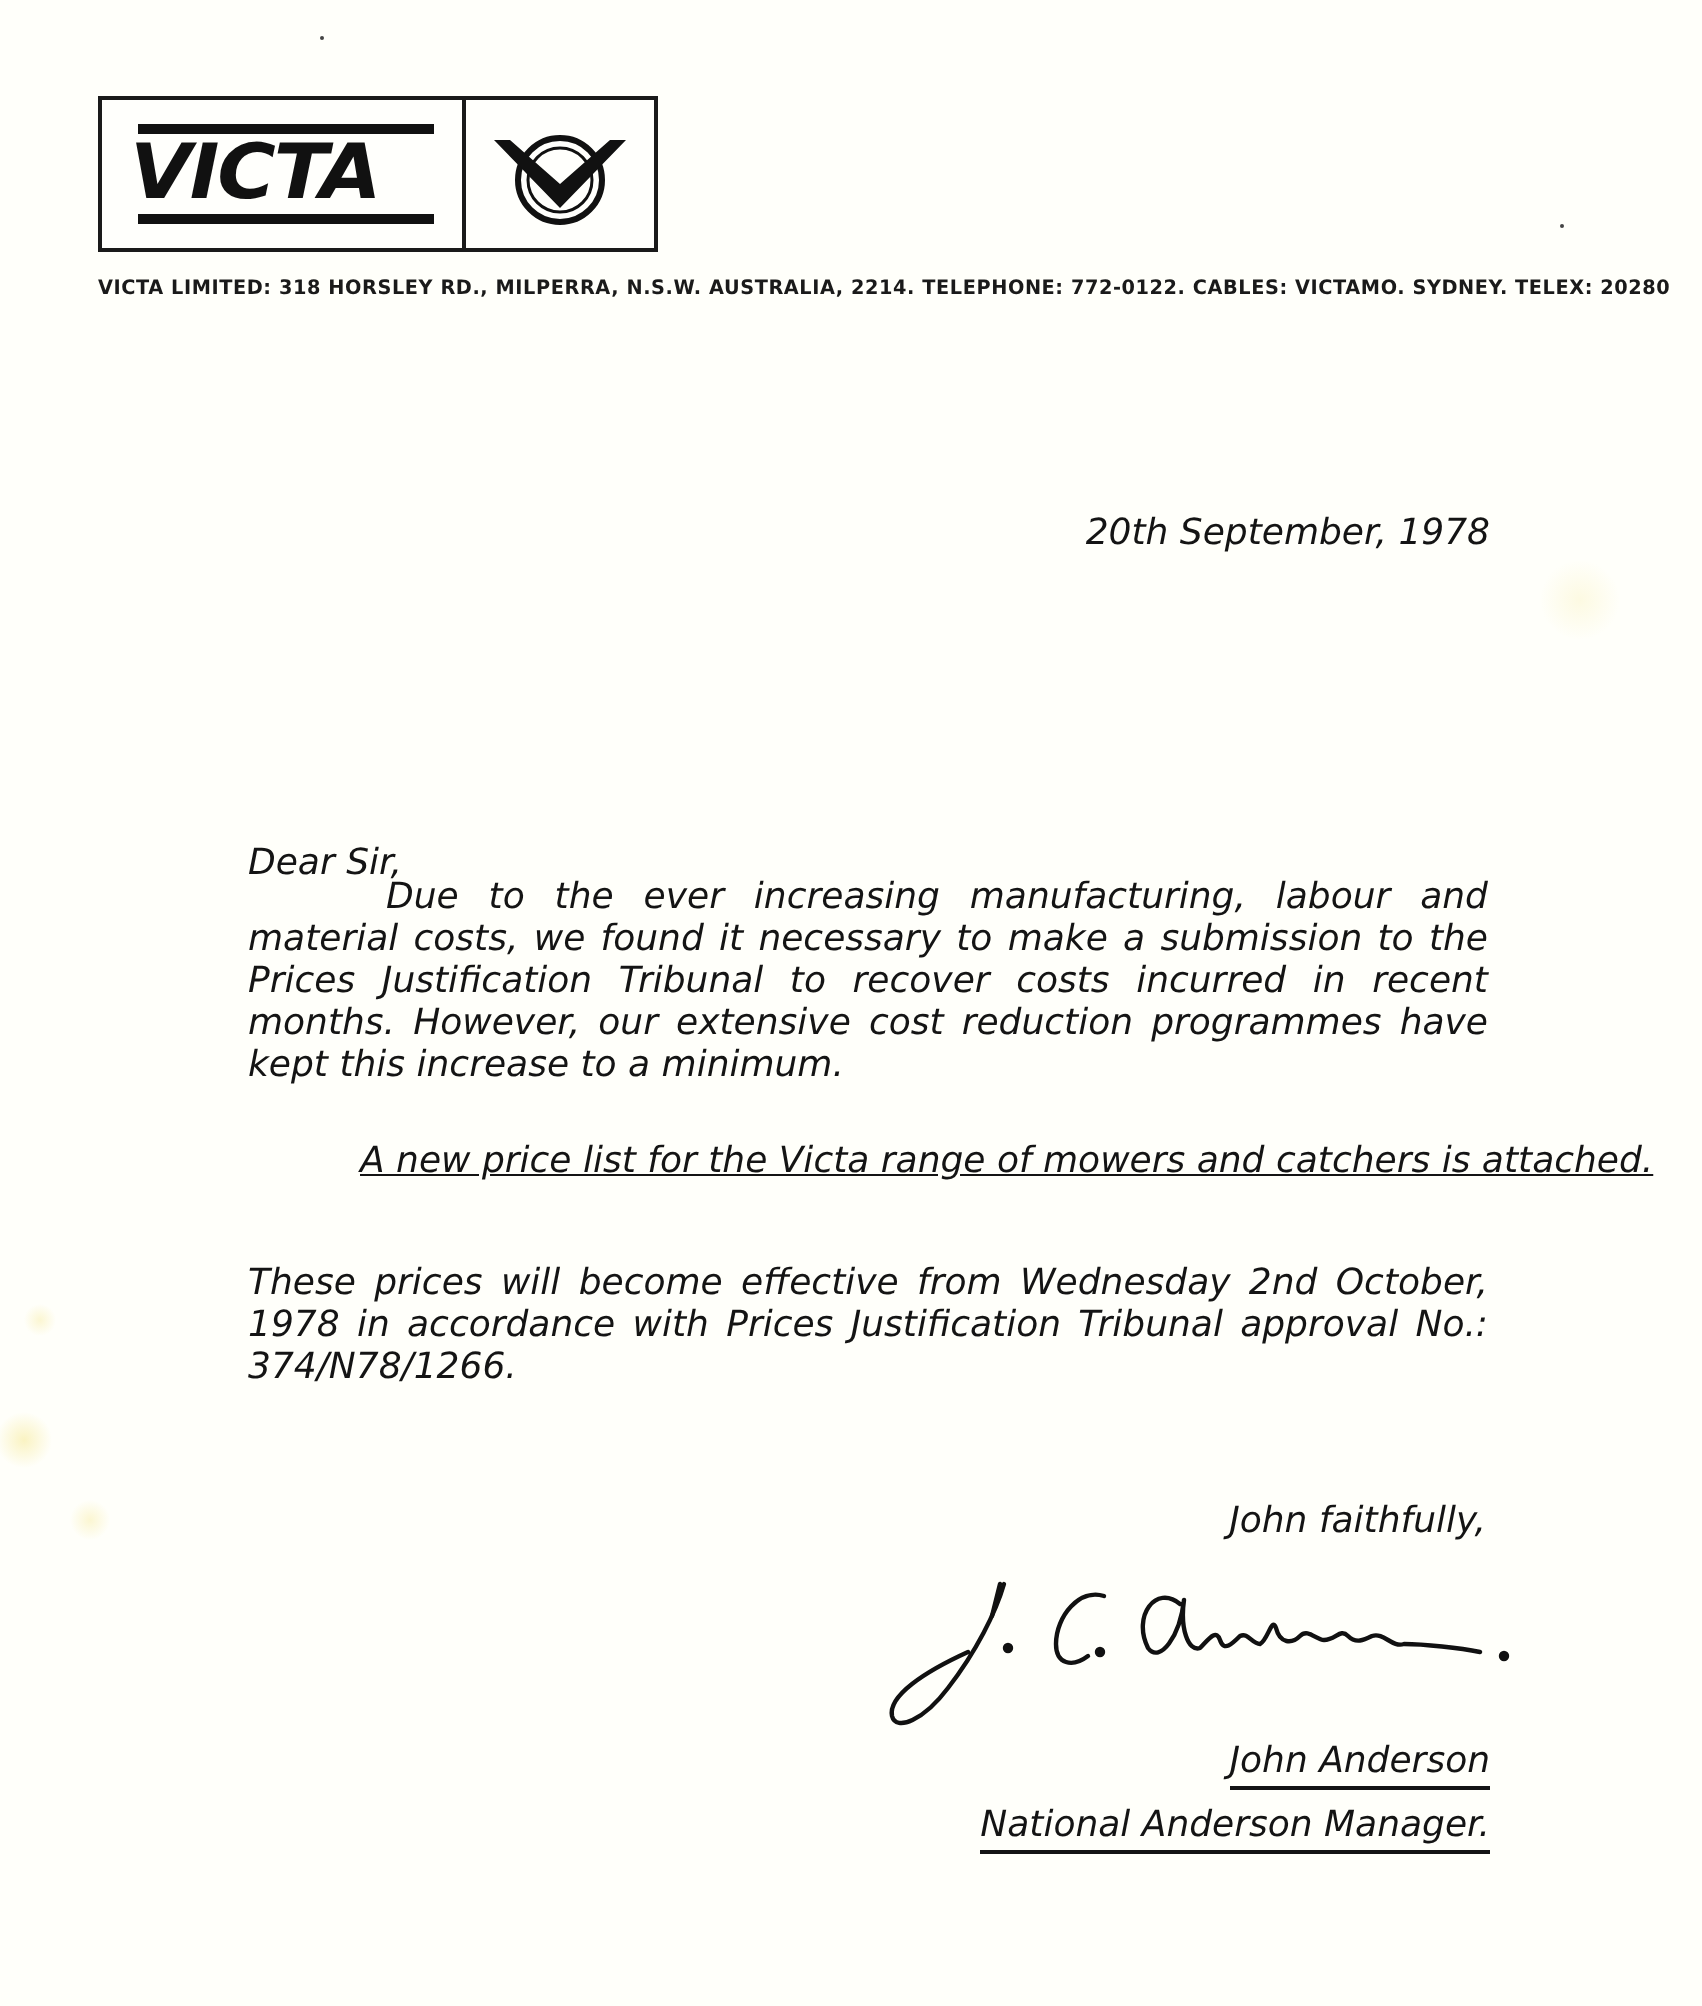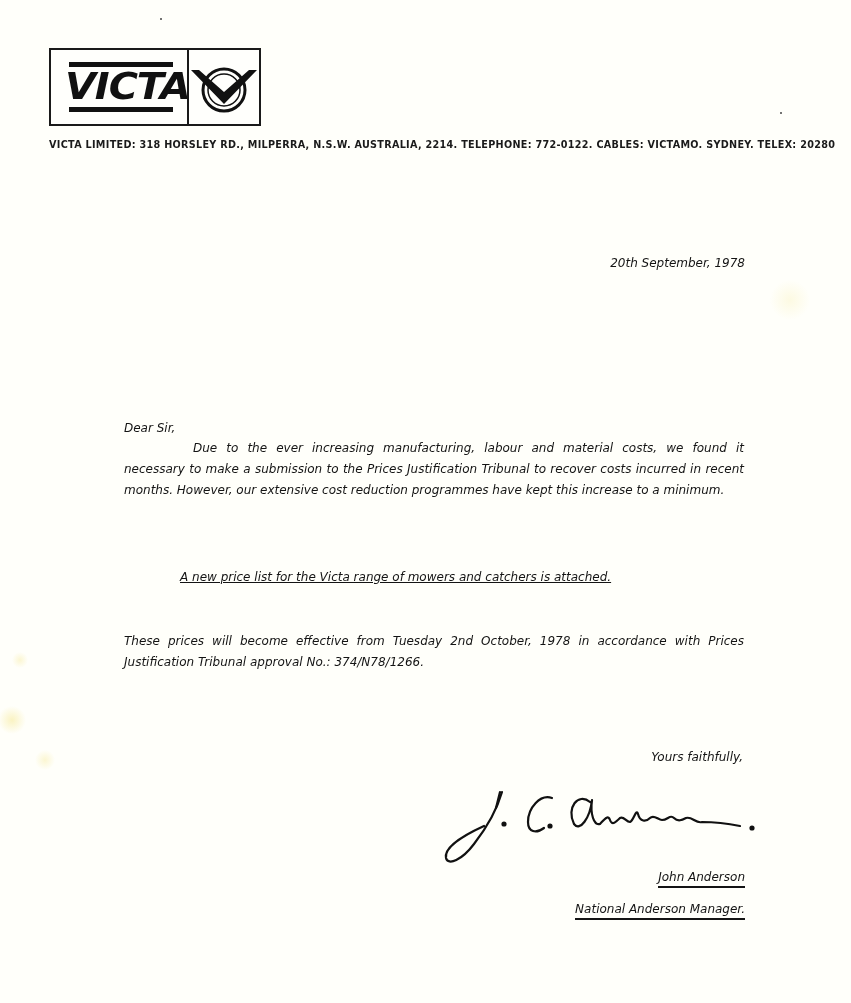--- a/index.html
+++ b/index.html
@@ -8,39 +8,39 @@
     background: #fffffa;
     background-image:
       radial-gradient(circle at 12px 720px, rgba(240,220,90,0.35) 0, rgba(240,220,90,0) 14px),
       radial-gradient(circle at 45px 760px, rgba(240,220,90,0.25) 0, rgba(240,220,90,0) 10px),
       radial-gradient(circle at 20px 660px, rgba(240,220,90,0.25) 0, rgba(240,220,90,0) 8px),
       radial-gradient(circle at 790px 300px, rgba(240,220,90,0.15) 0, rgba(240,220,90,0) 20px);
     font-family: "DejaVu Sans", sans-serif;
     color: #151515;
   }
   .logo-box {
-    position: absolute; left: 49px; top: 48px; width: 212px; height: 78px;
+    position: absolute; left: 49px; top: 48px; width: 280px; height: 78px;
     border: 2px solid #1a1a1a; box-sizing: border-box; display: flex; background: #fffffc;
   }
   .logo-word { width: 180px; border-right: 2px solid #1a1a1a; position: relative; }
   .logo-word .bar { position: absolute; background: #111; left: 18px; right: 14px; height: 5px; }
   .logo-word .bar.top { top: 12px; }
   .logo-word .bar.bot { bottom: 12px; }
   .logo-word .word {
     position: absolute; left: 14px; top: 16px; font-family: "DejaVu Sans", sans-serif;
     font-weight: bold; font-style: italic; font-size: 38px; letter-spacing: -1px;
     transform: scaleX(1.05); transform-origin: left; line-height: 40px; color: #111;
   }
   .logo-emblem { flex: 1; display: flex; align-items: center; justify-content: center; }
   .letterhead-address {
     position: absolute; left: 49px; top: 139px; font-size: 10px; font-weight: bold;
     letter-spacing: 0.3px; white-space: nowrap; color: #1a1a1a;
     transform: scaleX(0.965); transform-origin: left;
   }
-  .it { font-family: "DejaVu Sans", sans-serif; font-style: italic; font-size: 12px; color: #141414; }
+  .it { font-family: "DejaVu Sans", sans-serif; font-style: italic; font-size: 18px; color: #141414; }
   .date { position: absolute; right: 106px; top: 256px; }
   .salutation { position: absolute; left: 124px; top: 421px; }
   .para { position: absolute; left: 124px; width: 620px; line-height: 21px; text-align: justify; }
   .para1 { top: 438px; text-indent: 69px; }
   .para2 { position: absolute; left: 180px; top: 570px; text-decoration: underline; }
   .para3 { top: 631px; }
   .closing { position: absolute; right: 108px; top: 750px; }
   .signature { position: absolute; left: 440px; top: 778px; }
   .name-line { position: absolute; right: 106px; top: 870px; border-bottom: 2px solid #141414; padding-bottom: 2px; }
   .title-line { position: absolute; right: 106px; top: 902px; border-bottom: 2px solid #141414; padding-bottom: 2px; }
@@ -67,23 +67,23 @@
 <div class="letterhead-address">VICTA LIMITED: 318 HORSLEY RD., MILPERRA, N.S.W. AUSTRALIA, 2214. TELEPHONE: 772-0122. CABLES: VICTAMO. SYDNEY. TELEX: 20280</div>
 
 <div class="it date">20th September, 1978</div>
 
 <div class="it salutation">Dear Sir,</div>
 
 <div class="it para para1">Due to the ever increasing manufacturing, labour and material costs, we found it necessary to make a submission to the Prices Justification Tribunal to recover costs incurred in recent months. However, our extensive cost reduction programmes have kept this increase to a minimum.</div>
 
 <div class="it para2">A new price list for the Victa range of mowers and catchers is attached.</div>
 
-<div class="it para para3">These prices will become effective from Tuesday 2nd October, 1978 in accordance with Prices Justification Tribunal approval No.: 374/N78/1266.</div>
+<div class="it para para3">These prices will become effective from Wednesday 2nd October, 1978 in accordance with Prices Justification Tribunal approval No.: 374/N78/1266.</div>
 
-<div class="it closing">Yours faithfully,</div>
+<div class="it closing">John faithfully,</div>
 
 <div class="signature">
   <svg width="320" height="90" viewBox="0 0 320 90" fill="none" stroke="#111" stroke-width="2.2" stroke-linecap="round" stroke-linejoin="round">
     <path d="M62 14 C58 28 48 48 34 66 C22 82 8 88 6 80 C4 70 22 58 44 48"></path>
     <path d="M60 14 L56 30"></path>
     <circle cx="64" cy="46" r="1.5" fill="#111"></circle>
     <path d="M112 20 C100 16 88 30 88 44 C88 54 96 56 104 50"></path>
     <circle cx="110" cy="48" r="1.5" fill="#111"></circle>
     <path d="M150 24 C138 14 126 30 134 46 C140 54 150 40 152 22 C150 36 154 48 160 46 C164 42 168 36 170 42 C172 48 176 44 180 40 C184 38 186 44 190 44 C194 42 196 30 198 36 C200 44 206 44 210 40 C214 36 218 42 222 42 C228 42 230 36 234 40 C238 44 242 42 246 40 C252 38 256 46 262 44 C272 44 290 46 300 48"></path>
     <circle cx="312" cy="50" r="1.5" fill="#111"></circle>

